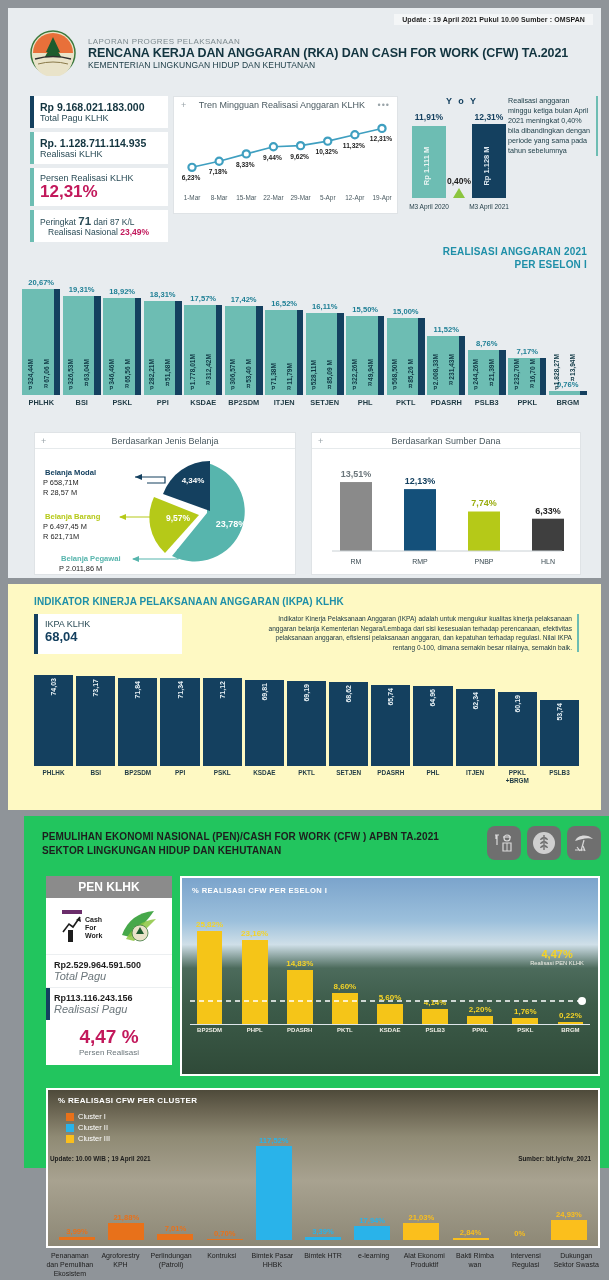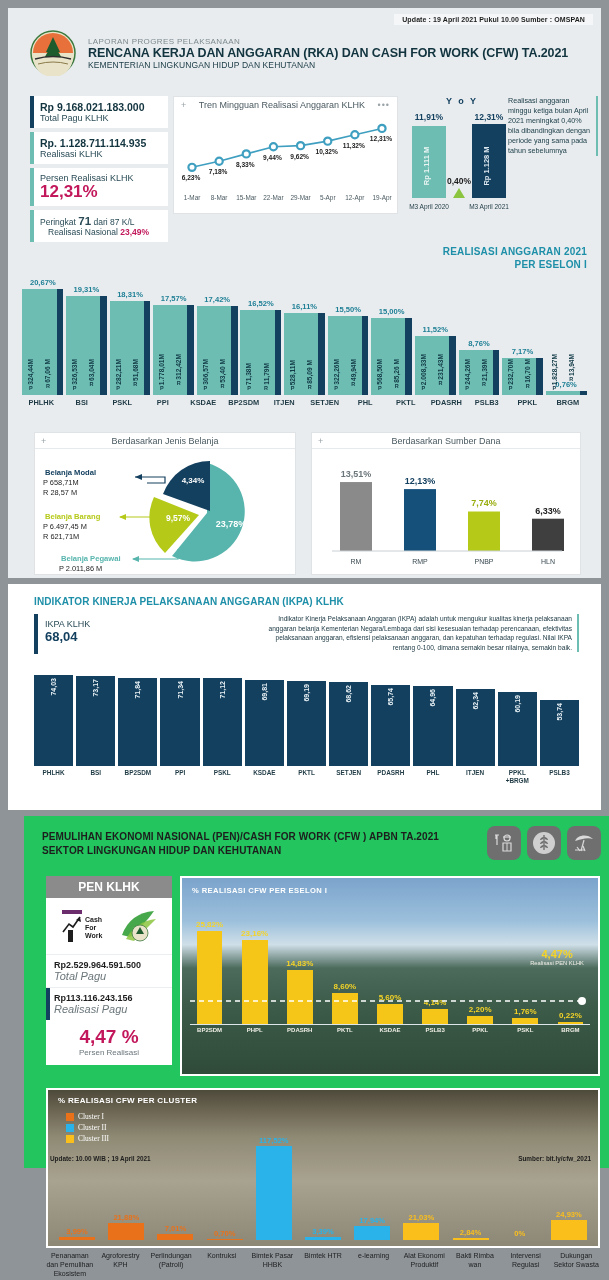--- a/index.html
+++ b/index.html
@@ -95,21 +95,21 @@
   }
   .card-sumber {
     position:absolute; left:303px; top:424px; width:270px; height:143px;
     background:#fff; border:1px solid #dfe3e6;
   }
   .card-hd { display:flex; align-items:center; justify-content:center; position:relative; height:16px; border-bottom:1px solid #e6eaec; }
   .card-hd .ttl { font-size:9px; color:#4a5a61; }
   .card-hd .plus { position:absolute; left:6px; font-size:9px; color:#9aa4a9; }
 
   
-  .panel2 { position:absolute; left:8px; top:584px; width:593px; height:226px; background:#ffffff; }
+  .panel2 { position:absolute; left:8px; top:584px; width:593px; height:226px; background:#fef9c3; }
   .ikpa-ttl { position:absolute; left:26px; top:12px; font-size:10px; font-weight:bold; color:#1e8fa8; letter-spacing:.1px; }
   .ikpa-card { position:absolute; left:26px; top:30px; width:148px; height:40px; background:#fff; padding:5px 8px 5px 11px; }
   .ikpa-card::before { content:""; position:absolute; left:0; top:0; bottom:0; width:4px; background:#14405f; }
   .ikpa-card .l1 { font-size:9px; color:#2a4b56; }
   .ikpa-card .l2 { font-size:13px; font-weight:bold; color:#14405f; }
   .ikpa-desc {
     position:absolute; right:22px; top:30px; width:314px;
     font-size:6.6px; color:#203c46; text-align:right; line-height:1.45;
     border-right:2px solid #6dbdb3; padding-right:5px;
   }
@@ -148,21 +148,21 @@
   .cfw-cats { display:flex; gap:6px; border-top:1px solid #dfe6ea; padding-top:2px; }
   .cfw-cats div { flex:1; text-align:center; font-size:6px; font-weight:bold; color:#f0efe6; }
   .cfw-ann { position:absolute; right:14px; top:70px; text-align:center; }
   .cfw-ann .p { font-size:11px; font-weight:bold; color:#f5d327; }
   .cfw-ann .l { font-size:5.8px; color:#f0efe6; }
 
   .cluster-card { position:absolute; left:22px; top:272px; width:554px; height:160px; border:2px solid #fff;
     background: linear-gradient(to bottom,#4e4a3a 0%,#6d6754 14%,#8f8a74 30%,#a8a290 58%,#8d8876 100%); overflow:hidden; }
   .cluster-ttl { position:absolute; left:10px; top:6px; font-size:8px; font-weight:bold; color:#fff; letter-spacing:.3px; }
   .legend { position:absolute; left:18px; top:22px; }
-  .legend div { display:flex; align-items:center; gap:4px; font-size:7.5px; color:#fff; margin-bottom:2px;font-family:Liberation Serif, serif; }
+  .legend div { display:flex; align-items:center; gap:4px; font-size:7.5px; color:#fff; margin-bottom:2px; }
   .legend i { width:8px; height:8px; display:block; }
   .cl-row { position:absolute; left:6px; right:6px; bottom:6px; height:120px; display:flex; align-items:flex-end; gap:3px; }
   .cl-bar { flex:1; display:flex; flex-direction:column; align-items:center; justify-content:flex-end; height:100%; }
   .cl-bar .lab { font-size:7.6px; font-weight:bold; margin-bottom:1px; white-space:nowrap; }
   .cl-bar .b { width:78%; }
 
   .cl-cats { position:absolute; left:22px; top:436px; width:554px; display:flex; gap:3px; }
   .cl-cats div { flex:1; text-align:center; font-size:7px; color:#1d1d1d; line-height:1.25; }
 
   .pen-foot-l { position:absolute; left:26px; bottom:6px; font-size:6.4px; font-weight:bold; color:#1d1d1d; }
@@ -311,20 +311,38 @@
                   <div class="col">
                     <span class="vtext">63,04M</span>
                     <span class="pr">R</span>
                   </div>
                 </div>
               </div>
               <div class="real" style="height:98.7953488372093px"></div>
             </div>
           </div>
           <div class="ebar">
+            <div class="eplabel">18,92%</div>
+            <div class="stack" style="height:96.80000000000001px">
+              <div class="pagu" style="height:96.80000000000001px">
+                <div class="pagu-inner">
+                  <div class="col">
+                    <span class="vtext">346,46M</span>
+                    <span class="pr">P</span>
+                  </div>
+                  <div class="col">
+                    <span class="vtext">65,56 M</span>
+                    <span class="pr">R</span>
+                  </div>
+                </div>
+              </div>
+              <div class="real" style="height:96.80000000000001px"></div>
+            </div>
+          </div>
+          <div class="ebar">
             <div class="eplabel">18,31%</div>
             <div class="stack" style="height:93.67906976744186px">
               <div class="pagu" style="height:93.67906976744186px">
                 <div class="pagu-inner">
                   <div class="col">
                     <span class="vtext">282,21M</span>
                     <span class="pr">P</span>
                   </div>
                   <div class="col">
                     <span class="vtext">51,68M</span>

